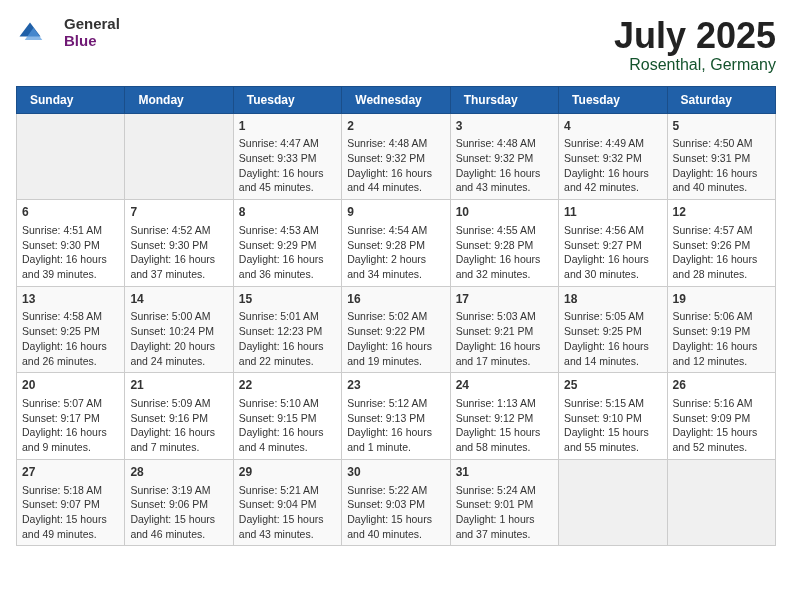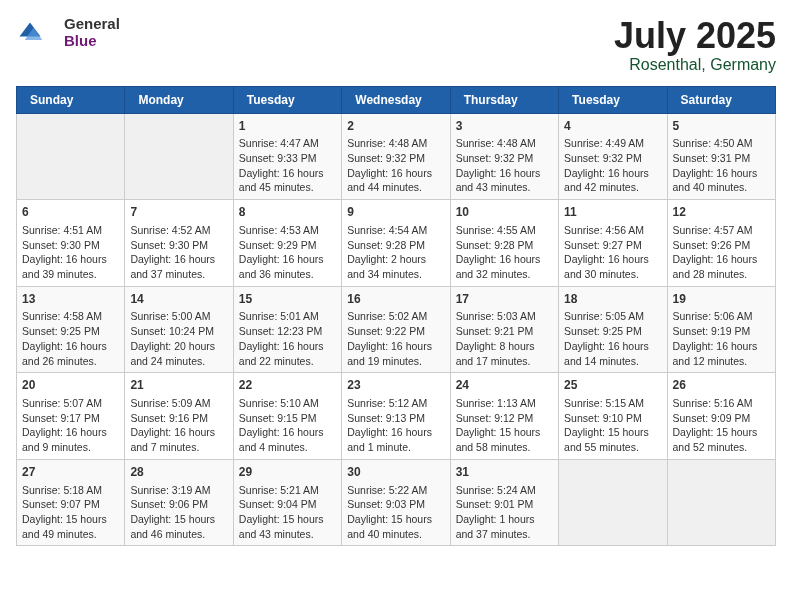--- a/index.html
+++ b/index.html
@@ -224,21 +224,21 @@
         <td>
           <span class="day-num">16</span>
           <div>Sunrise: 5:02 AM</div>
           <div>Sunset: 9:22 PM</div>
           <div>Daylight: 16 hours and 19 minutes.</div>
         </td>
         <td>
           <span class="day-num">17</span>
           <div>Sunrise: 5:03 AM</div>
           <div>Sunset: 9:21 PM</div>
-          <div>Daylight: 8 hours and 17 minutes.</div>
+          <div>Daylight: 16 hours and 17 minutes.</div>
         </td>
         <td>
           <span class="day-num">18</span>
           <div>Sunrise: 5:05 AM</div>
           <div>Sunset: 9:25 PM</div>
           <div>Daylight: 16 hours and 14 minutes.</div>
         </td>
         <td>
           <span class="day-num">19</span>
           <div>Sunrise: 5:06 AM</div>

